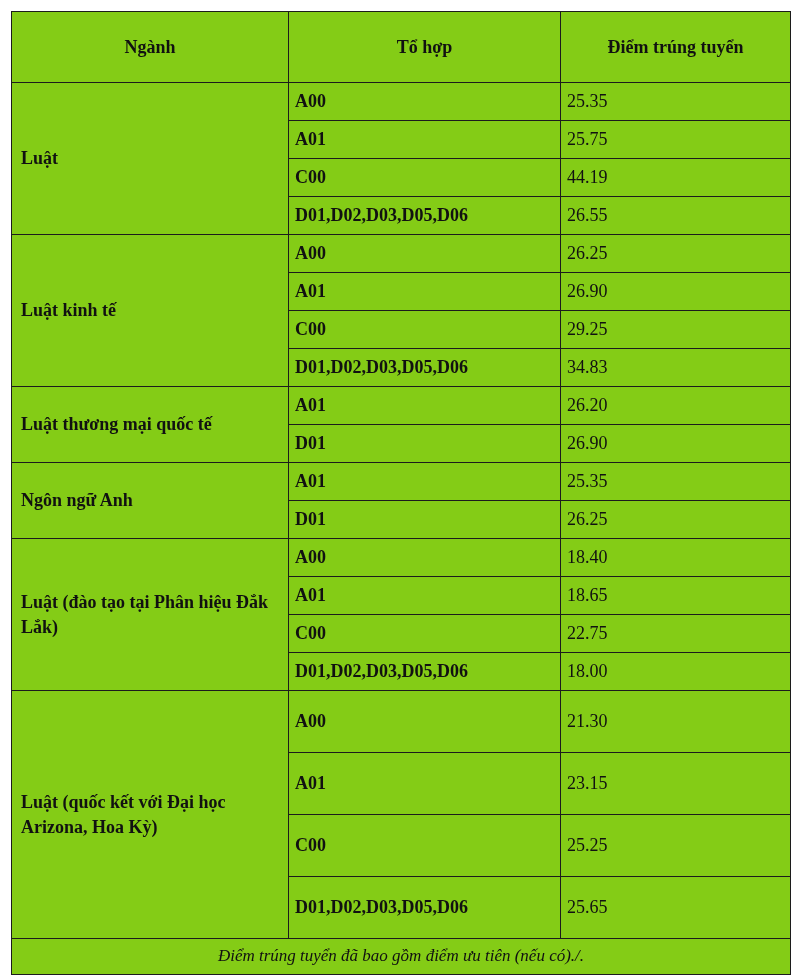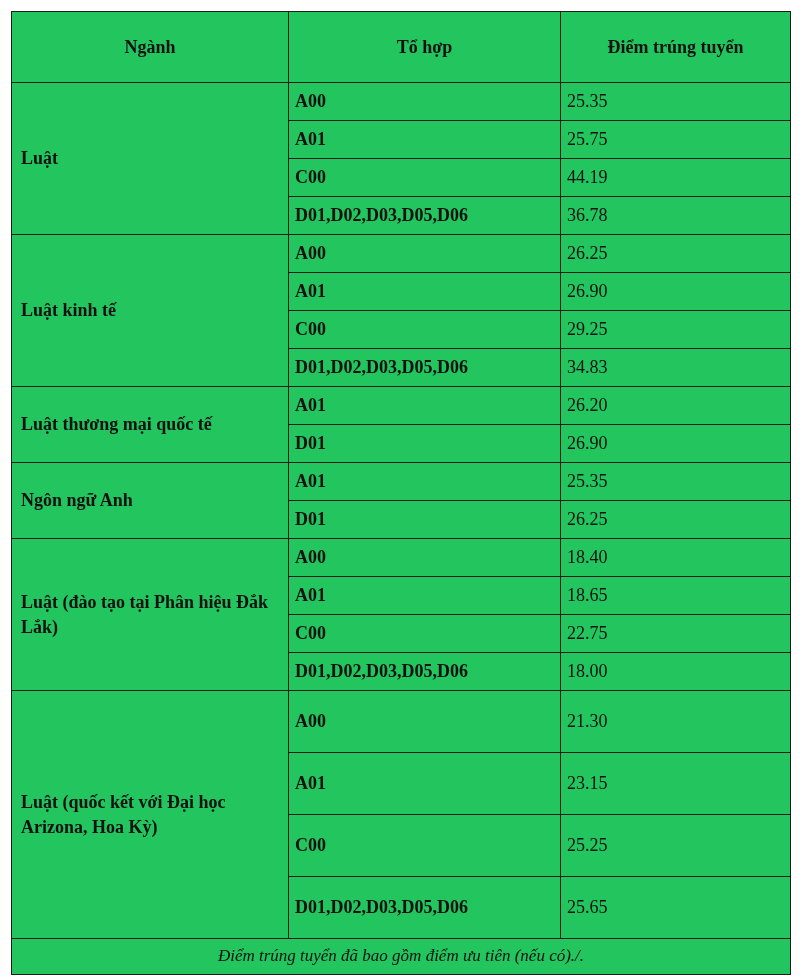--- a/index.html
+++ b/index.html
@@ -22,21 +22,21 @@
   col.c-major { width: 277px; }
   col.c-combo { width: 272px; }
   col.c-score { width: 230px; }
   .score-table th,
   .score-table td {
     border: 1.5px solid #1c1c1c;
     font-size: 18px;
     line-height: 1.35;
     padding: 2px 6px;
     vertical-align: middle;
-    background: #22c55e;
+    background: #84cc16;
   }
   .score-table th {
     font-weight: bold;
     text-align: center;
     height: 66px;
   }
   td.major-cell {
     font-weight: bold;
     text-align: left;
     padding-left: 9px;
@@ -91,21 +91,21 @@
         <tr>
           <td class="combo-cell">A01</td>
           <td class="score-cell">25.75</td>
         </tr>
         <tr>
           <td class="combo-cell">C00</td>
           <td class="score-cell">44.19</td>
         </tr>
         <tr>
           <td class="combo-cell">D01,D02,D03,D05,D06</td>
-          <td class="score-cell">36.78</td>
+          <td class="score-cell">26.55</td>
         </tr>
         <tr>
           <td class="major-cell" rowspan="4">Luật kinh tế</td>
           <td class="combo-cell">A00</td>
           <td class="score-cell">26.25</td>
         </tr>
         <tr>
           <td class="combo-cell">A01</td>
           <td class="score-cell">26.90</td>
         </tr>

